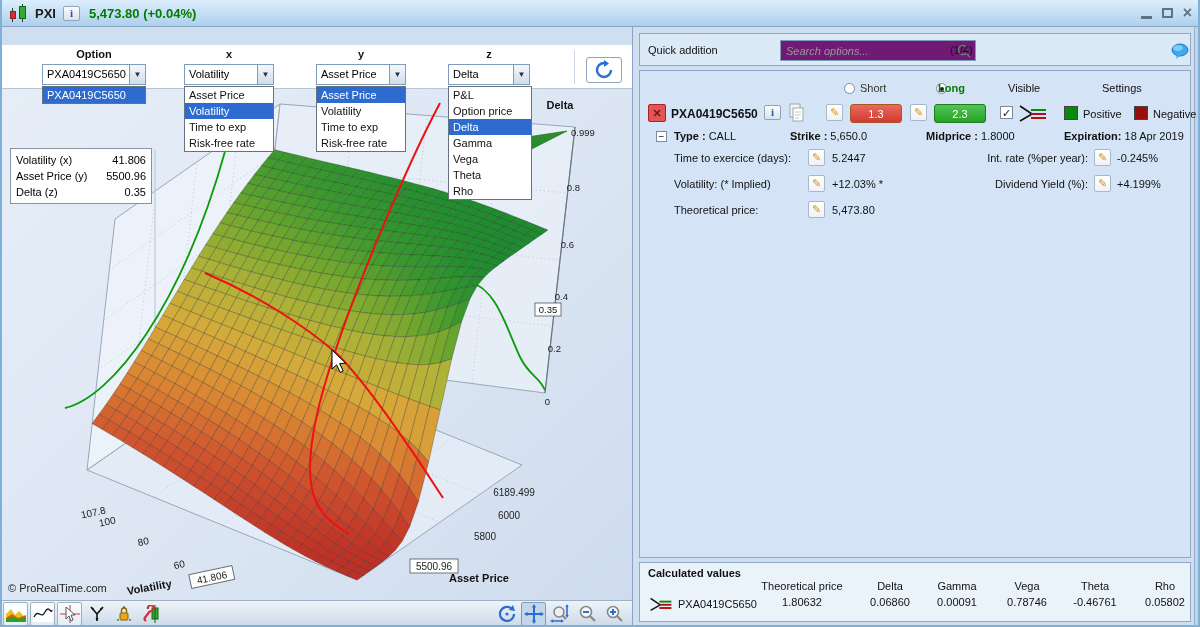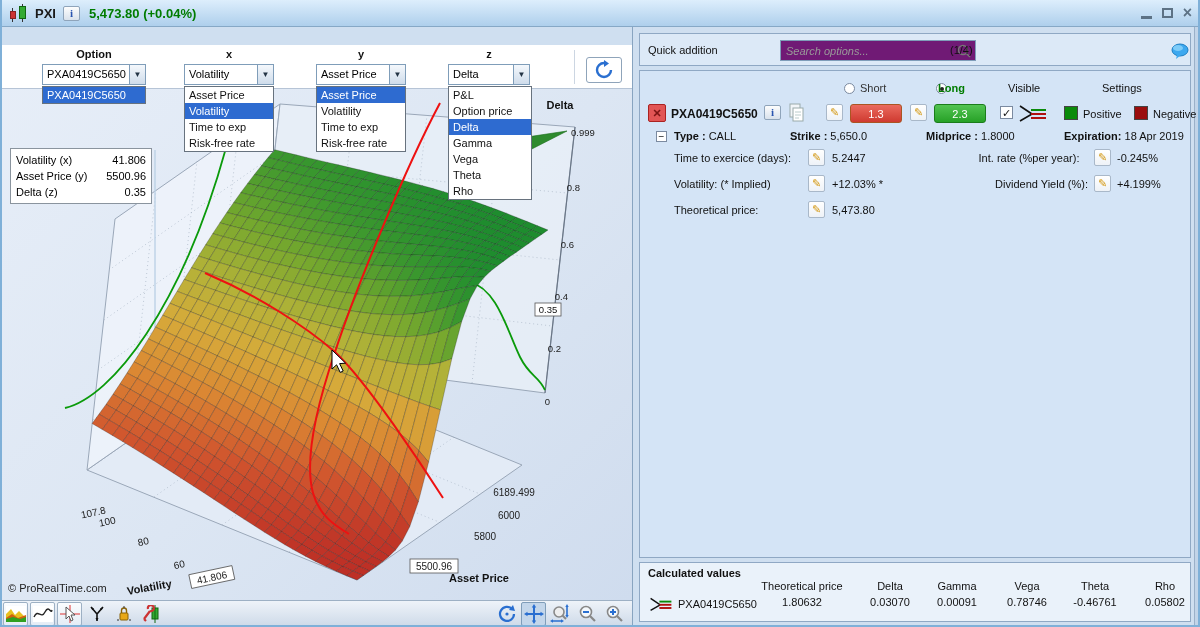--- a/index.html
+++ b/index.html
@@ -1090,21 +1090,21 @@
       <span class="abs" style="left:16px;top:60px;width:11px;height:11px;border:1px solid #7b8aa0;background:#fff;line-height:9px;text-align:center;font-size:10px">−</span>
       <span class="abs" style="left:34px;top:59px"><b>Type :</b> <span>CALL</span></span>
       <span class="abs" style="left:150px;top:59px"><b>Strike :</b> <span>5,650.0</span></span>
       <span class="abs" style="left:286px;top:59px"><b>Midprice :</b> <span>1.8000</span></span>
       <span class="abs" style="left:424px;top:59px"><b>Expiration:</b> <span>18 Apr 2019</span></span>
 
       
       <span class="param-label" style="left:34px;top:81px">Time to exercice (days):</span>
       <div class="pencil" style="left:168px;top:78px">✎</div>
       <span class="abs" style="left:192px;top:81px">5.2447</span>
-      <span class="param-label" style="left:330px;top:81px;width:118px;text-align:center">Int. rate (%per year):</span>
+      <span class="param-label" style="left:330px;top:81px;width:118px;text-align:right">Int. rate (%per year):</span>
       <div class="pencil" style="left:454px;top:78px">✎</div>
       <span class="abs" style="left:477px;top:81px">-0.245%</span>
 
       <span class="param-label" style="left:34px;top:107px">Volatility: (* Implied)</span>
       <div class="pencil" style="left:168px;top:104px">✎</div>
       <span class="abs" style="left:192px;top:107px">+12.03% *</span>
       <span class="param-label" style="left:330px;top:107px;width:118px;text-align:right">Dividend Yield (%):</span>
       <div class="pencil" style="left:454px;top:104px">✎</div>
       <span class="abs" style="left:477px;top:107px">+4.199%</span>
 
@@ -1122,20 +1122,20 @@
       <span class="calc-h" style="left:455px">Theta</span>
       <span class="calc-h" style="left:525px">Rho</span>
       <svg class="abs" style="left:8px;top:33px" width="26" height="16" viewBox="0 0 30 20">
         <path d="M2,3 L14,11 M2,18 L14,11" stroke="#111" stroke-width="1.8" fill="none"></path>
         <line x1="13" y1="7" x2="28" y2="7" stroke="#0a8a0a" stroke-width="2.4"></line>
         <line x1="13" y1="11" x2="28" y2="11" stroke="#b01010" stroke-width="2.4"></line>
         <line x1="13" y1="15" x2="28" y2="15" stroke="#b01010" stroke-width="2.4"></line>
       </svg>
       <span class="abs" style="left:38px;top:35px">PXA0419C5650</span>
       <span class="calc-v" style="left:162px">1.80632</span>
-      <span class="calc-v" style="left:250px">0.03070</span>
+      <span class="calc-v" style="left:250px">0.06860</span>
       <span class="calc-v" style="left:317px">0.00091</span>
       <span class="calc-v" style="left:387px">0.78746</span>
       <span class="calc-v" style="left:455px">-0.46761</span>
       <span class="calc-v" style="left:525px">0.05802</span>
     </div>
   </div>
 </div>
 
 </body></html>

